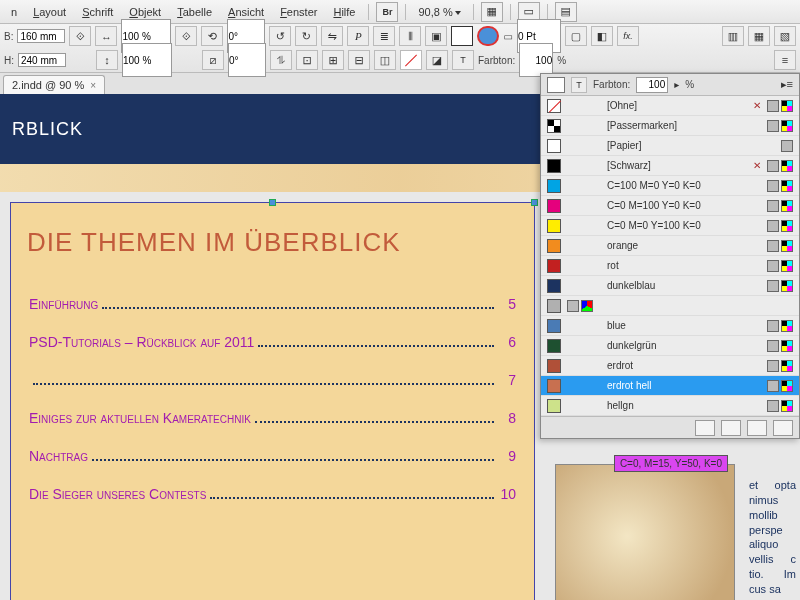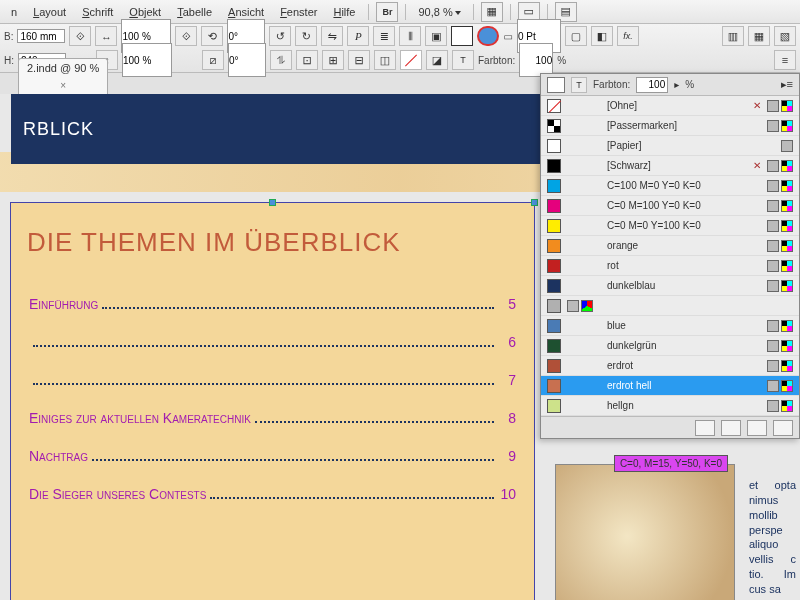--- a/index.html
+++ b/index.html
@@ -17,29 +17,29 @@
 .ctrlbar { background: linear-gradient(#f3f3f3,#e4e4e4); border-bottom: 1px solid #bbb; }
 .ctrlrow { height: 24px; display: flex; align-items: center; padding: 0 4px; gap: 4px; }
 .lbl { font-size: 10px; color: #444; }
 .num-input { width: 48px; height: 14px; font-size: 10px; padding: 0 2px; border: 1px solid #999; background: #fff; }
 .combo { width: 50px; height: 34px; font-size: 10px; border: 1px solid #999; background: #fff; }
 .tbtn { width: 22px; height: 20px; border: 1px solid #bbb; background: #ededed; display: flex; align-items: center; justify-content: center; }
 .tbtn.highlight { border: 2px solid #d33; border-radius: 10px; }
 
 
 .doctab-strip { height: 22px; background: #e2e2e2; border-bottom: 1px solid #aaa; display: flex; align-items: flex-end; }
-.doctab { background: #f7f7f7; border: 1px solid #aaa; border-bottom: none; padding: 3px 8px; font-size: 11px; display: flex; align-items: center; gap: 6px; border-radius: 3px 3px 0 0; margin-left: 18px; flex-direction: column;}
+.doctab { background: #f7f7f7; border: 1px solid #aaa; border-bottom: none; padding: 3px 8px; font-size: 11px; display: flex; align-items: center; gap: 6px; border-radius: 3px 3px 0 0; margin-left: 3px;}
 .doctab .x { color: #777; font-size: 10px; }
 
 
 .main { position: absolute; top: 94px; left: 0; right: 0; bottom: 0; display: flex; }
 .canvas-area { flex: 1; background: #e8e8e8; position: relative; overflow: hidden; }
 
 
-.banner { position: absolute; top: 0; left: 0; right: 0; height: 70px; background: #1c3360; color: #fff; display: flex; align-items: center; padding-left: 12px; font-size: 18px; letter-spacing: 1px; border-bottom-right-radius: 40px 30px; margin-left: 11px; }
+.banner { position: absolute; top: 0; left: 0; right: 0; height: 70px; background: #1c3360; color: #fff; display: flex; align-items: center; padding-left: 12px; font-size: 18px; letter-spacing: 1px; border-bottom-right-radius: 40px 30px; }
 
 
 .photo-strip { position: absolute; top: 58px; left: 0; right: 0; height: 40px; background: linear-gradient(90deg,#f4d9a0,#ecc885,#f4d9a0); opacity: .8; }
 
 
 .sel-frame { position: absolute; top: 108px; left: 10px; width: 525px; height: 460px; background: #f4d79a; border: 1px solid #44a; }
 .sel-handle { position: absolute; width: 7px; height: 7px; background: #4a90d9; border: 1px solid #2a5; }
 .h-tc { top: -4px; left: 50%; margin-left: -4px; }
 .h-tr { top: -4px; right: -4px; }
 
@@ -178,20 +178,21 @@
       <div class="sel-handle h-tc"></div>
       <div class="sel-handle h-tr"></div>
       <h1>DIE THEMEN IM ÜBERBLICK</h1>
       <div class="toc" id="toc">
           <div class="toc-row">
             <span class="t">Einführung</span>
             <span class="dots"></span>
             <span class="pg">5</span>
           </div>
           <div class="toc-row">
+            <span class="t">PSD-Tutorials – Rückblick auf 2011</span>
             <span class="dots"></span>
             <span class="pg">6</span>
           </div>
           <div class="toc-row">
             <span class="dots"></span>
             <span class="pg">7</span>
           </div>
           <div class="toc-row">
             <span class="t">Einiges zur aktuellen Kameratechnik</span>
             <span class="dots"></span>

